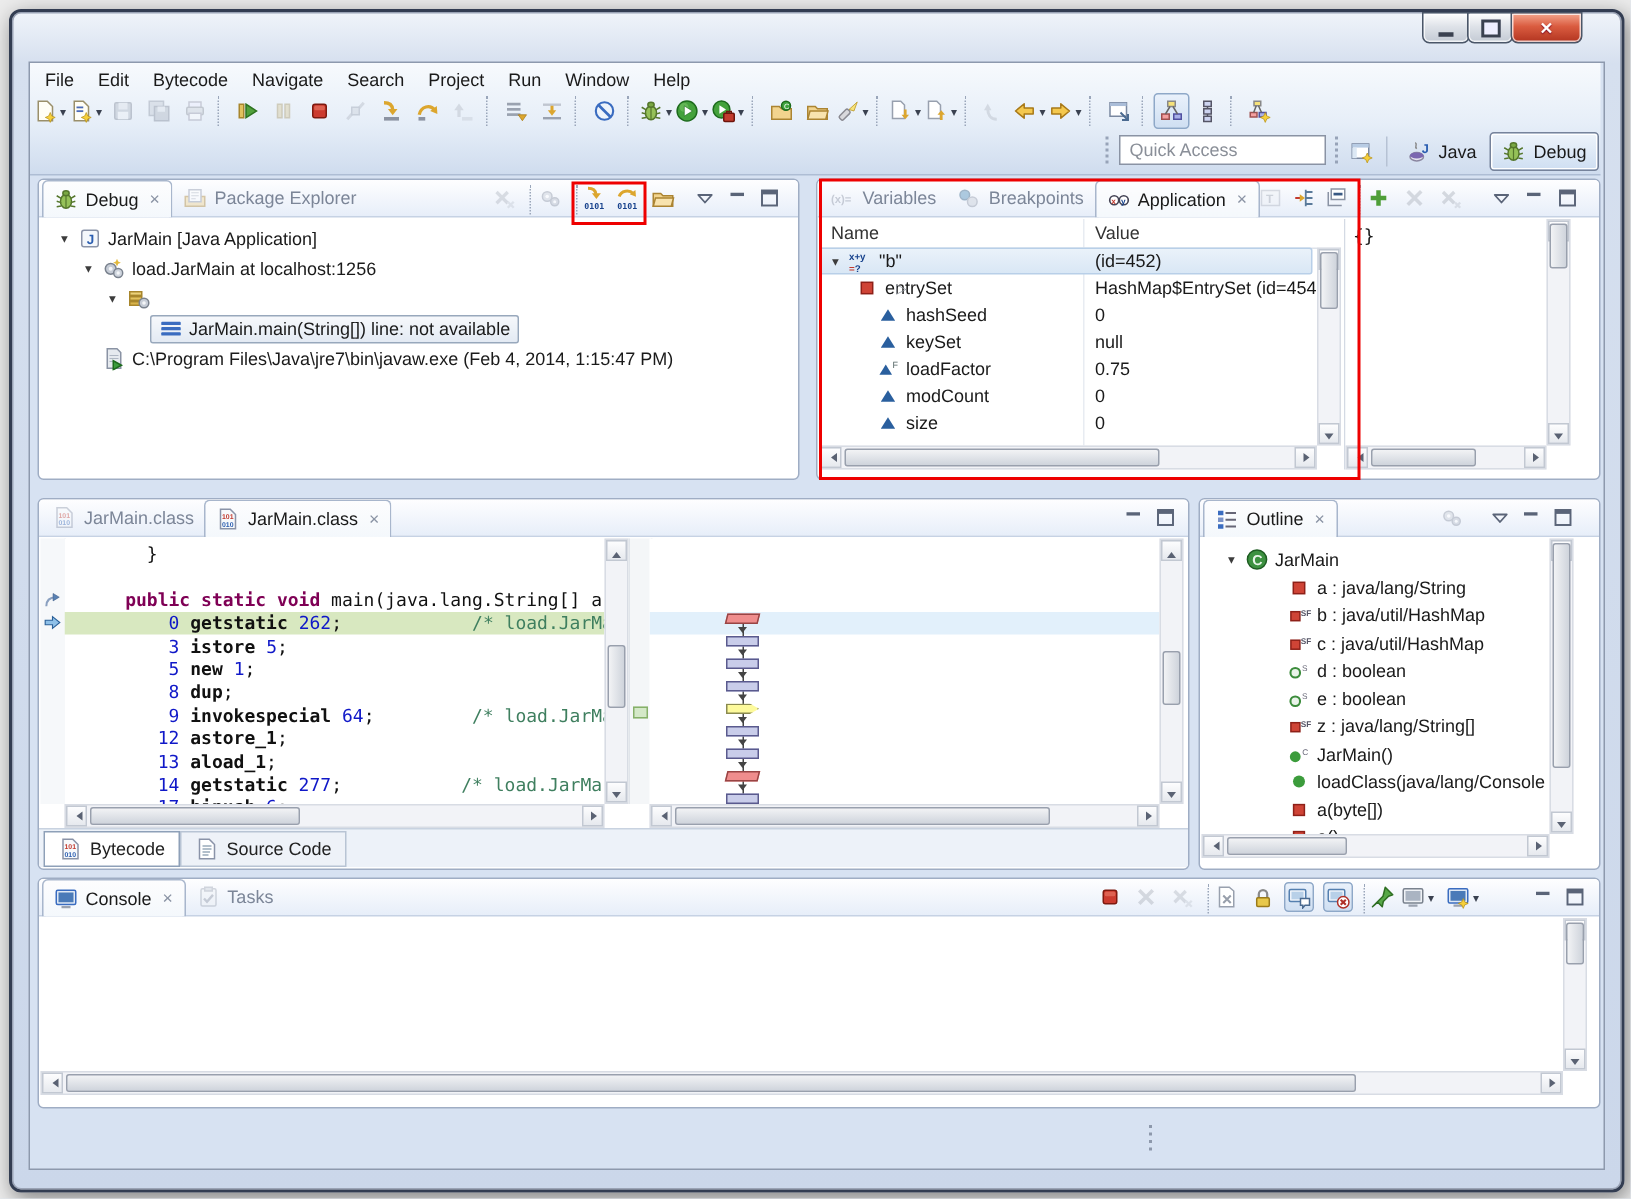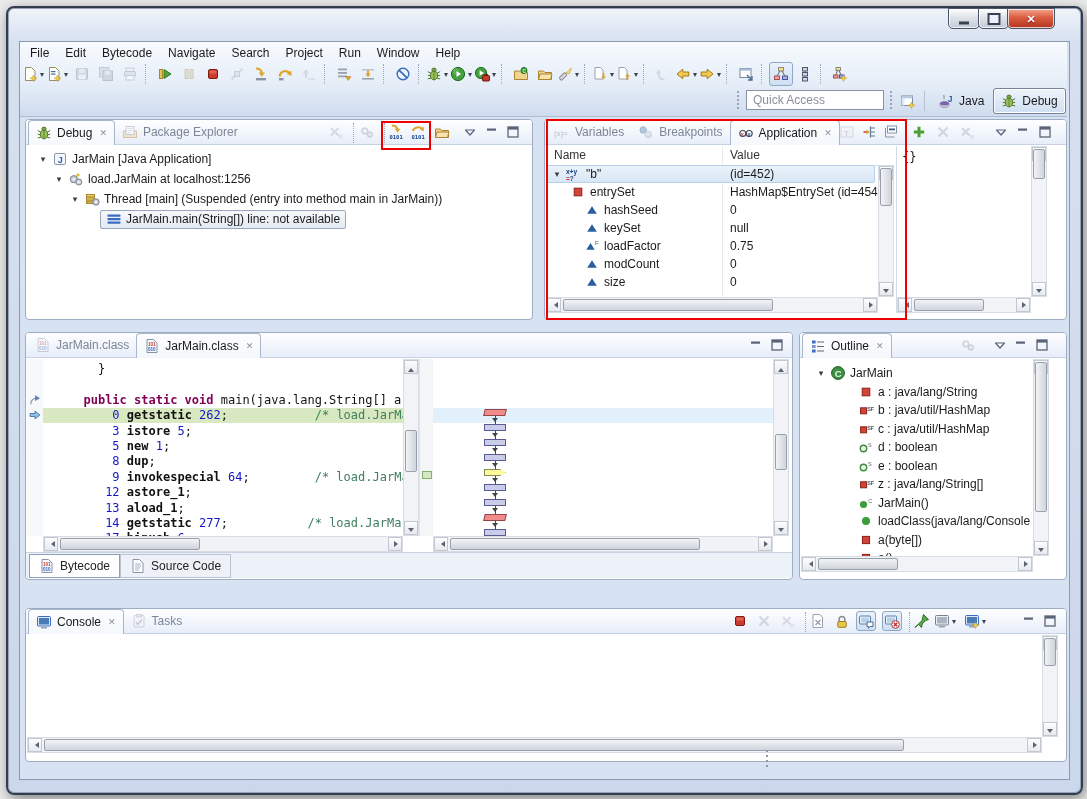--- a/index.html
+++ b/index.html
@@ -578,34 +578,44 @@
         <span class="tw">▾</span>
         <span class="ic">
           <svg width="16" height="16" viewBox="0 0 16 16">
             <rect x="2.5" y="3.5" width="8" height="2.4" fill="#ecd27a" stroke="#a8862c"></rect>
             <rect x="2.5" y="6.8" width="8" height="2.4" fill="#e2c25e" stroke="#a8862c"></rect>
             <rect x="2.5" y="10.1" width="8" height="2.4" fill="#d8b34a" stroke="#a8862c"></rect>
             <circle cx="12" cy="11" r="3.2" fill="#c6ccd6" stroke="#7a828e"></circle>
             <circle cx="12" cy="11" r="1.2" fill="#f4f6f8"></circle>
           </svg>
         </span>
-        <span>Thread [main] (Suspended (entry into method main in JarMain))</span>
       </div>
       <div class="trow" style="left: 60px; top: 90px;">
         <span class="tw"></span>
         <div class="selbox">
           <span class="ic">
             <svg width="16" height="16" viewBox="0 0 16 16">
               <rect x="1.5" y="3.5" width="13" height="2.2" rx=".6" fill="#3a6cc0"></rect>
               <rect x="1.5" y="7" width="13" height="2.2" rx=".6" fill="#3a6cc0"></rect>
               <rect x="1.5" y="10.5" width="13" height="2.2" rx=".6" fill="#3a6cc0"></rect>
             </svg>
           </span>
           <span>JarMain.main(String[]) line: not available</span>
         </div>
+      </div>
+      <div class="trow" style="left: 28px; top: 110px;">
+        <span class="tw"></span>
+        <span class="ic">
+          <svg width="16" height="16" viewBox="0 0 16 16">
+            <path d="M3.5 1.5h6.5l2.5 2.5v10.5H3.5z" fill="#e6eaef" stroke="#8a93a4"></path>
+            <path d="M5 6h6M5 8h6M5 10h4" stroke="#b0b8c4" stroke-width=".8"></path>
+            <path d="M7.5 9.5l5.5 3-5.5 3z" fill="#3c9c3c" stroke="#1d6b1d"></path>
+          </svg>
+        </span>
+        <span>C:\Program Files\Java\jre7\bin\javaw.exe (Feb 4, 2014, 1:15:47 PM)</span>
       </div>
     </div>
   <div class="view" id="exprView" style="left:544px;top:119px;width:521px;height:199px;">
       <div class="vtabbar">
         <div class="vtab">
           <span class="ic dis">
             <svg width="16" height="16" viewBox="0 0 16 16">
               <text x="0" y="11.5" font-size="7.5" fill="#8a92a2" font-weight="bold">(x)=</text>
             </svg>
           </span>
@@ -1100,21 +1110,21 @@
         <div class="sba up"></div>
         <div class="sba dn"></div>
         <div class="sbt" style="top:2px;height:150px"></div>
       </div>
       <div class="sbh" style="left: 1px; top: 223px; width: 232px;">
         <div class="sba lf"></div>
         <div class="sba rt"></div>
         <div class="sbt" style="left:16px;width:80px"></div>
       </div>
     </div>
-  <div class="view" id="consoleView" style="left:25px;top:585px;width:1040px;height:152px;margin-top:23px;">
+  <div class="view" id="consoleView" style="left:25px;top:585px;width:1040px;height:152px;">
       <div class="vtabbar">
         <div class="vtab active">
           <span class="ic">
             <svg width="16" height="16" viewBox="0 0 16 16">
               <rect x="1.5" y="2.5" width="13" height="9.5" rx="1" fill="#dfe8f4" stroke="#3a6cc0"></rect>
               <rect x="3" y="4" width="10" height="6.5" fill="#4a7ab8"></rect>
               <rect x="5" y="13" width="6" height="1.5" fill="#9aa2b0"></rect>
             </svg>
           </span>
           <span>Console</span>

